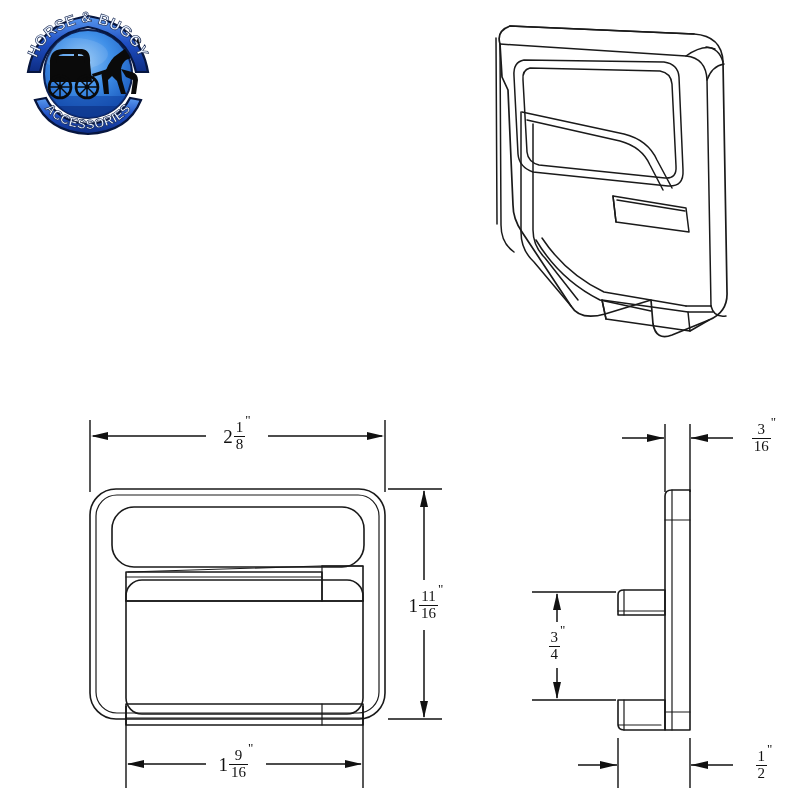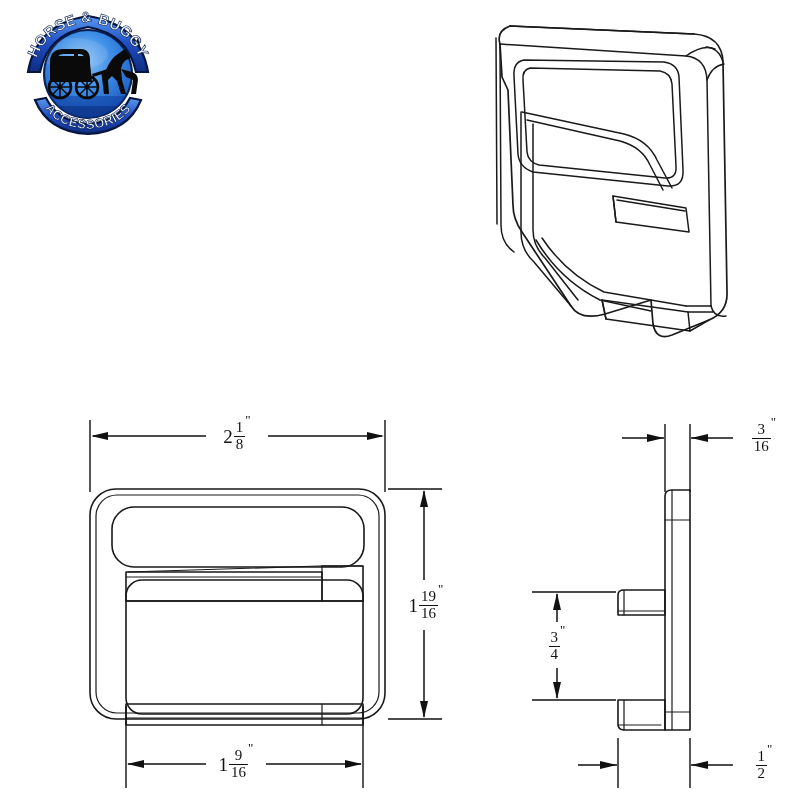--- a/index.html
+++ b/index.html
@@ -388,21 +388,21 @@
     <span class="frac">
       <span class="num">1</span>
       <span class="den">8</span>
     </span>
     <span class="inch">"</span>
   </div>
 
   <div class="dim" style="left:394px; top:583px; width:64px; height:44px;">
     <span class="whole">1</span>
     <span class="frac">
-      <span class="num">19</span>
+      <span class="num">11</span>
       <span class="den">16</span>
     </span>
     <span class="inch">"</span>
   </div>
 
   <div class="dim" style="left:205px; top:742px; width:62px; height:44px;">
     <span class="whole">1</span>
     <span class="frac">
       <span class="num">9</span>
       <span class="den">16</span>

